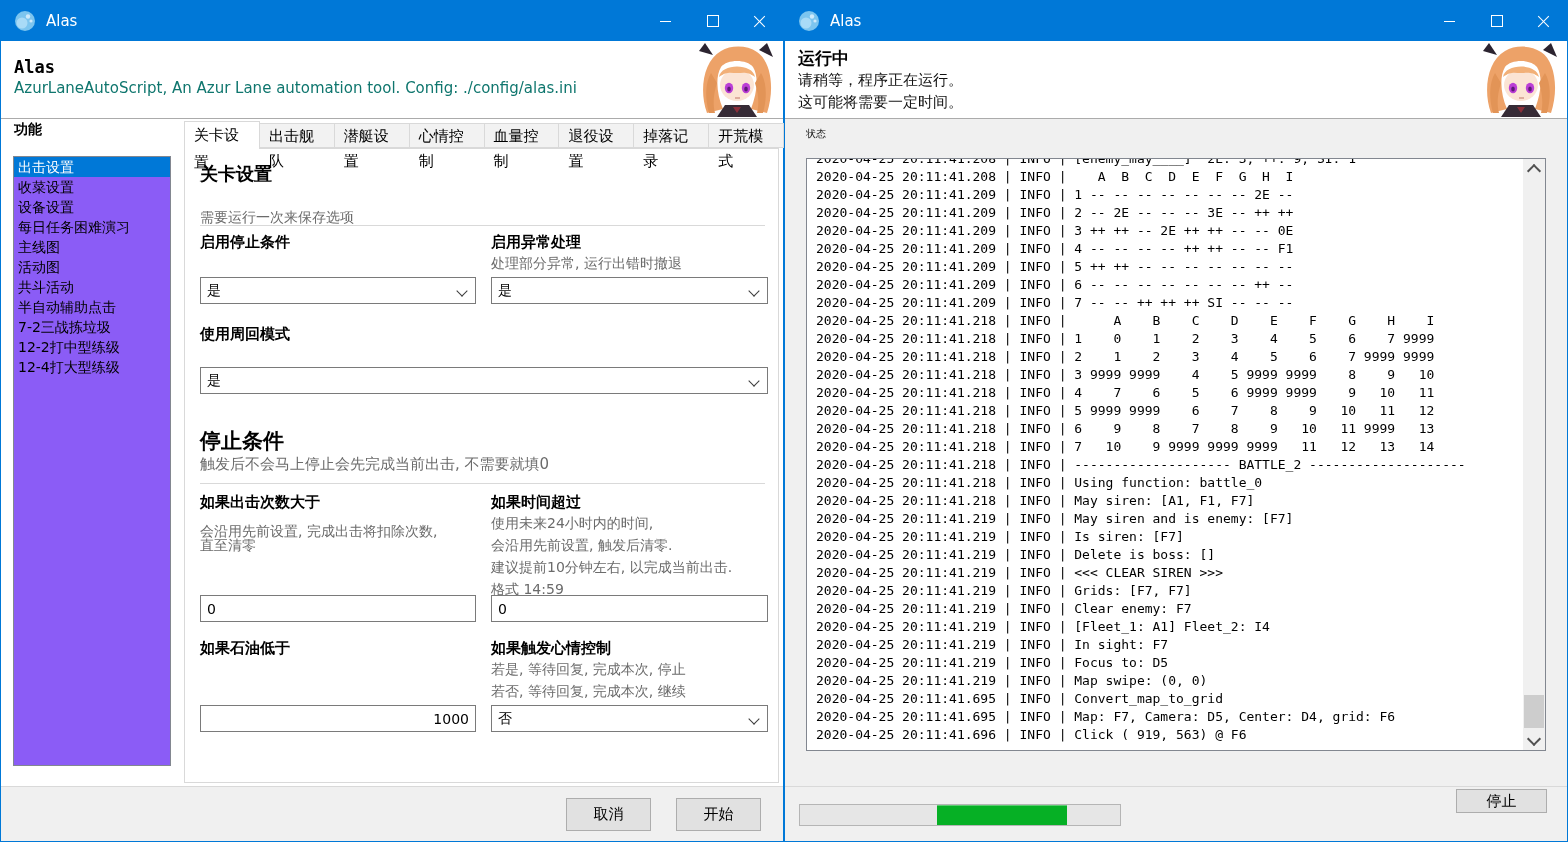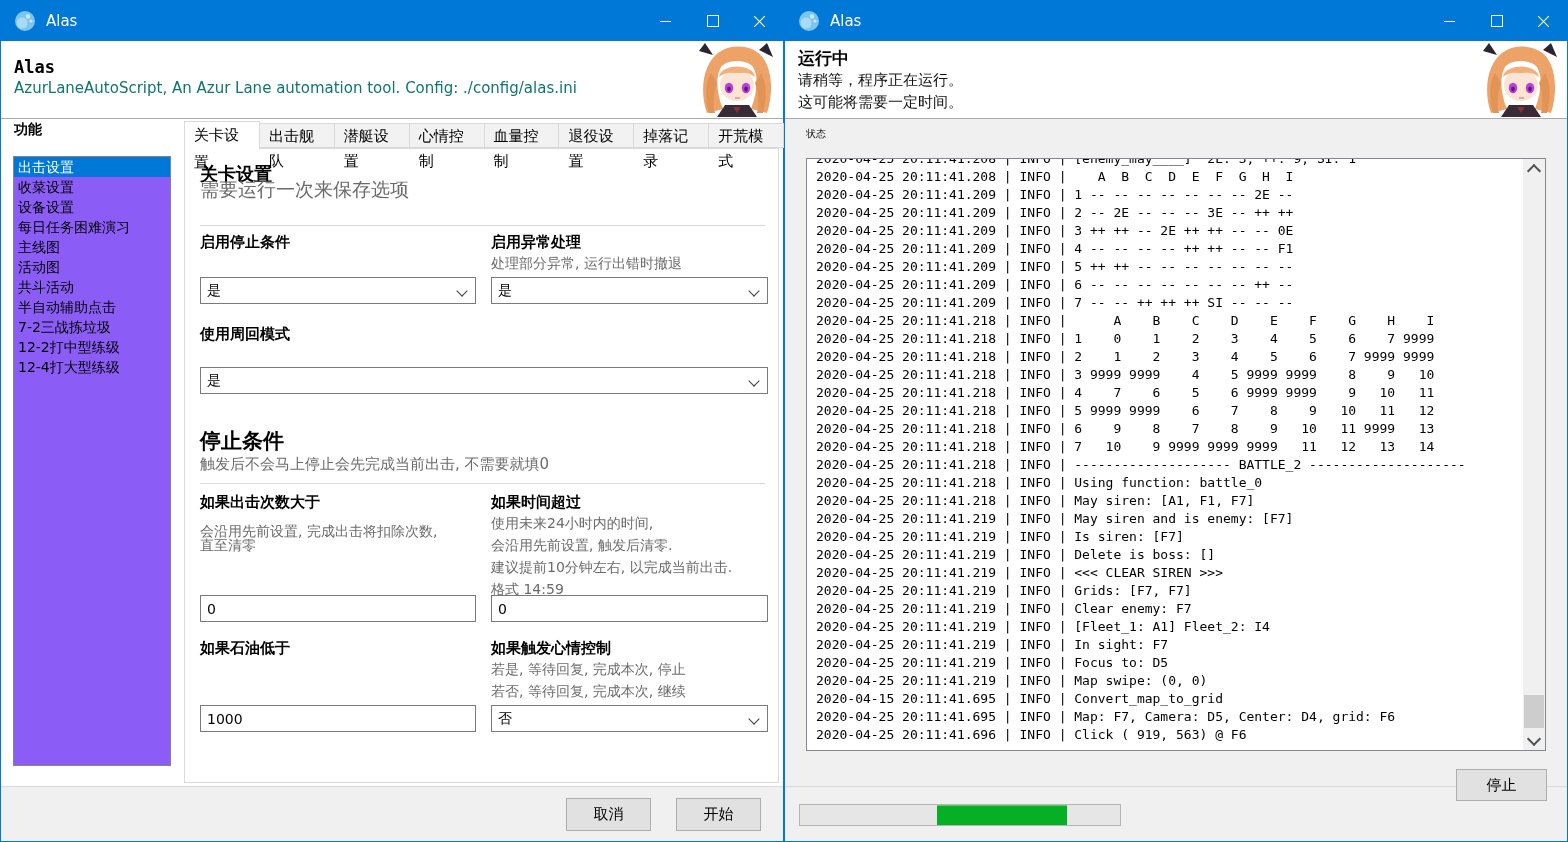--- a/index.html
+++ b/index.html
@@ -150,21 +150,21 @@
         <span class="tab">潜艇设置</span>
         <span class="tab">心情控制</span>
         <span class="tab">血量控制</span>
         <span class="tab">退役设置</span>
         <span class="tab">掉落记录</span>
         <span class="tab">开荒模式</span>
       </div>
 
     <div class="panel">
       <div class="abs p-h1" style="left:15px;top:13px">关卡设置</div>
-      <div class="abs p-desc" style="left:15px;top:28px;font-size:19px">需要运行一次来保存选项</div>
+      <div class="abs p-desc" style="left:15px;top:60px;font-size:14px">需要运行一次来保存选项</div>
       <div class="abs hr" style="left:15px;top:76px;width:565px"></div>
 
       <div class="abs p-label" style="left:15px;top:84px">启用停止条件</div>
       <div class="abs p-label" style="left:306px;top:84px">启用异常处理</div>
       <div class="abs p-desc" style="left:306px;top:106px">处理部分异常, 运行出错时撤退</div>
 
       <div class="dropdown" style="left:15px;top:128px;width:276px">
         <span>是</span>
         <span class="dd-chev"></span>
       </div>
@@ -194,21 +194,21 @@
       <div class="abs p-desc" style="left:306px;top:432px">格式 14:59</div>
 
       <input class="txt-input" style="left: 15px; top: 446px; width: 276px;" value="0">
       <input class="txt-input" style="left: 306px; top: 446px; width: 277px;" value="0">
 
       <div class="abs p-label" style="left:15px;top:490px">如果石油低于</div>
       <div class="abs p-label" style="left:306px;top:490px">如果触发心情控制</div>
       <div class="abs p-desc" style="left:306px;top:512px">若是, 等待回复, 完成本次, 停止</div>
       <div class="abs p-desc" style="left:306px;top:534px">若否, 等待回复, 完成本次, 继续</div>
 
-      <input class="txt-input" style="left: 15px; top: 556px; width: 276px;" value="1000">
+      <input class="txt-input" style="left: 15px; top: 556px; width: 276px; text-align: right;" value="1000">
       <div class="dropdown" style="left:306px;top:556px;width:277px">
         <span>否</span>
         <span class="dd-chev"></span>
       </div>
     </div>
 
     <div class="footer">
       <button class="btn" style="left:565px;top:11px;width:85px;height:33px">取消</button>
       <button class="btn" style="left:675px;top:11px;width:85px;height:33px">开始</button>
     </div>
@@ -287,35 +287,35 @@
           <div class="log-line">2020-04-25 20:11:41.219 | INFO | May siren and is enemy: [F7]</div>
           <div class="log-line">2020-04-25 20:11:41.219 | INFO | Is siren: [F7]</div>
           <div class="log-line">2020-04-25 20:11:41.219 | INFO | Delete is boss: []</div>
           <div class="log-line">2020-04-25 20:11:41.219 | INFO | &lt;&lt;&lt; CLEAR SIREN &gt;&gt;&gt;</div>
           <div class="log-line">2020-04-25 20:11:41.219 | INFO | Grids: [F7, F7]</div>
           <div class="log-line">2020-04-25 20:11:41.219 | INFO | Clear enemy: F7</div>
           <div class="log-line">2020-04-25 20:11:41.219 | INFO | [Fleet_1: A1] Fleet_2: I4</div>
           <div class="log-line">2020-04-25 20:11:41.219 | INFO | In sight: F7</div>
           <div class="log-line">2020-04-25 20:11:41.219 | INFO | Focus to: D5</div>
           <div class="log-line">2020-04-25 20:11:41.219 | INFO | Map swipe: (0, 0)</div>
-          <div class="log-line">2020-04-15 20:11:41.695 | INFO | Convert_map_to_grid</div>
+          <div class="log-line">2020-04-25 20:11:41.695 | INFO | Convert_map_to_grid</div>
           <div class="log-line">2020-04-25 20:11:41.695 | INFO | Map: F7, Camera: D5, Center: D4, grid: F6</div>
           <div class="log-line">2020-04-25 20:11:41.696 | INFO | Click ( 919, 563) @ F6</div>
         </div>
       <div class="scrollbar">
         <div class="sb-btn sb-up">
             <span class="chev-up"></span>
           </div>
         <div class="sb-thumb"></div>
         <div class="sb-btn sb-down">
             <span class="chev-dn"></span>
           </div>
       </div>
     </div>
 
     <div class="footer"></div>
     <div class="progress">
       <div class="progress-fill"></div>
     </div>
-    <button class="btn" style="left:671px;top:768px;width:91px;height:32px">停止</button>
+    <button class="btn" style="left:671px;top:788px;width:91px;height:24px">停止</button>
   </div>
 
 </div>
 
 </body></html>

